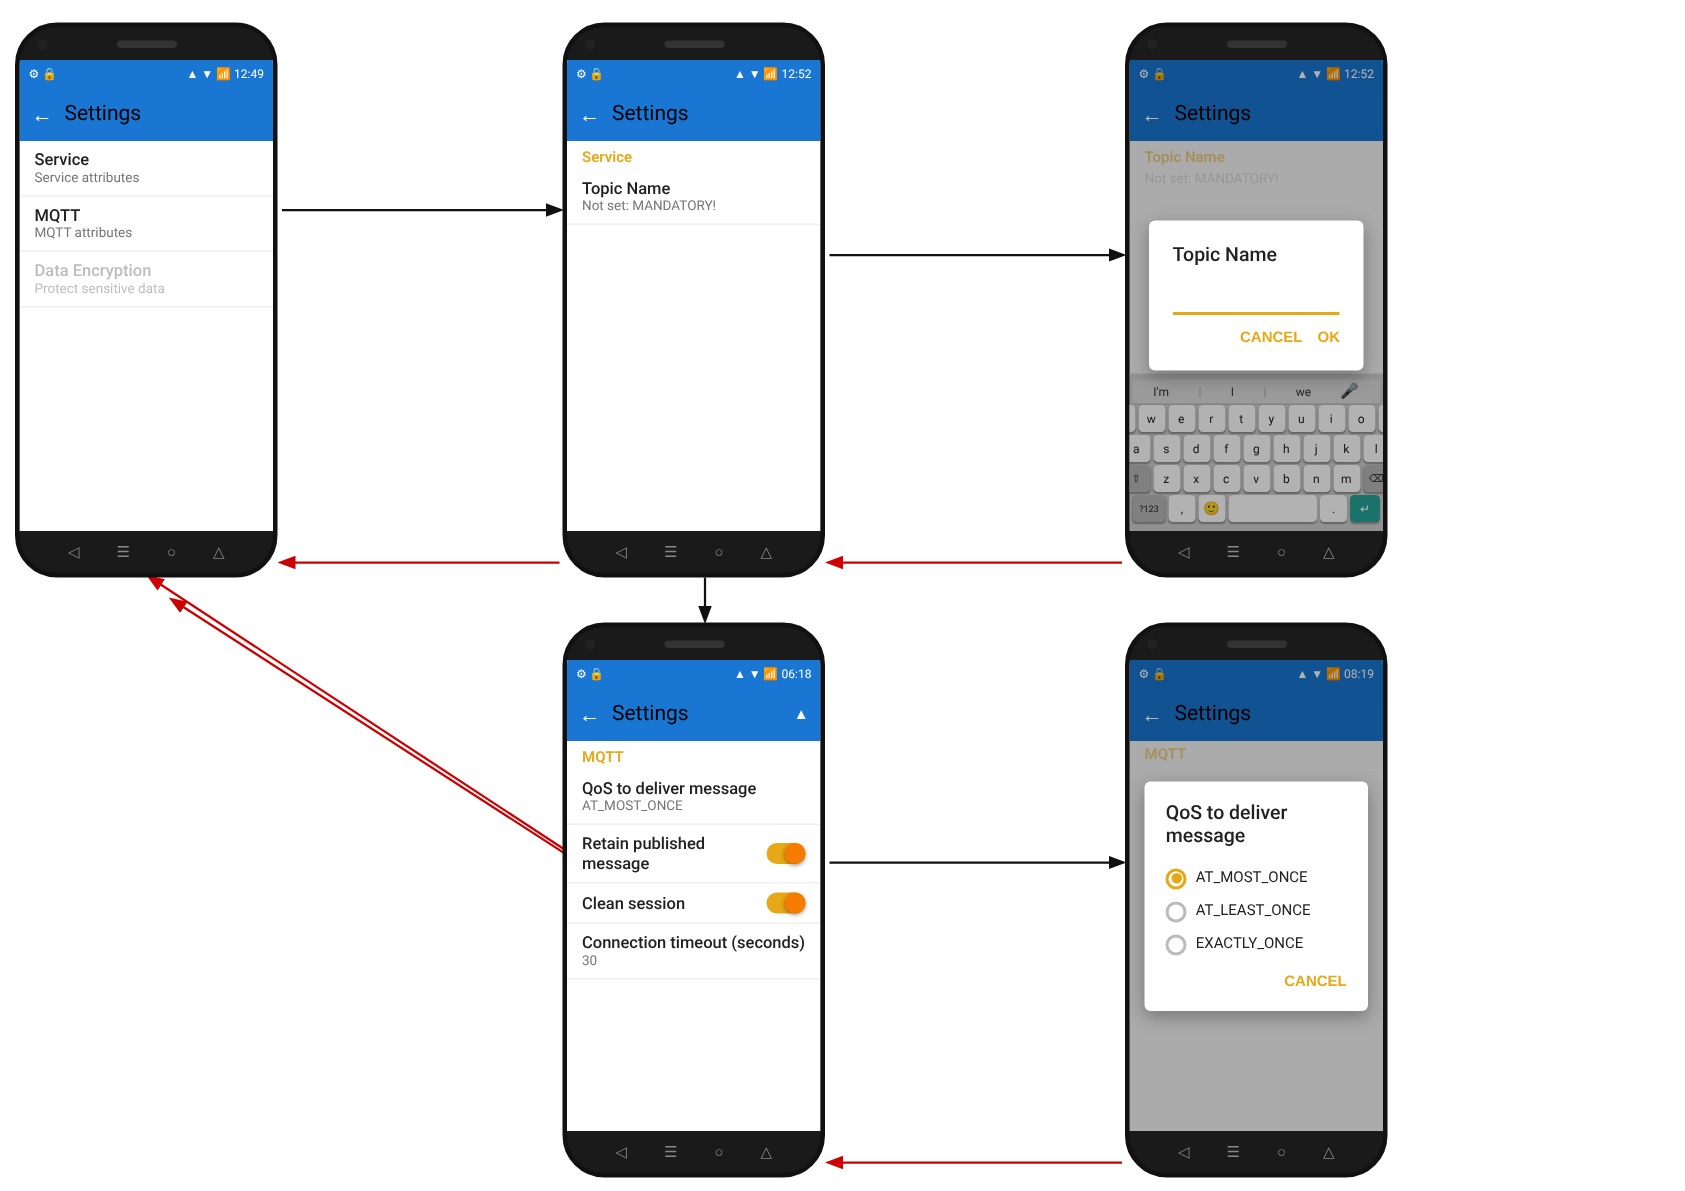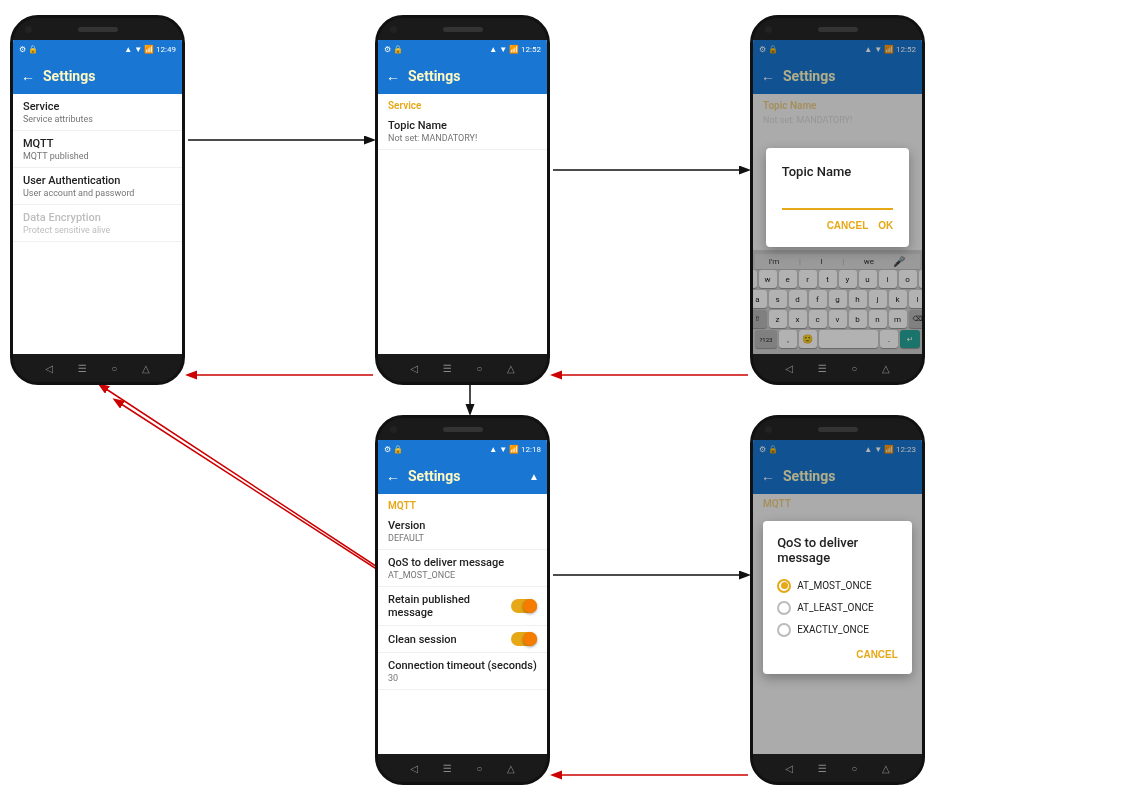--- a/index.html
+++ b/index.html
@@ -97,23 +97,23 @@
       background: #1976d2;
       height: 36px;
       display: flex;
       align-items: center;
       padding: 0 8px;
       gap: 8px;
       flex-shrink: 0;
     }
 
     .app-bar-title {
-      color: #fef9c3;
+      color: #000000;
       font-size: 14px;
-      font-weight: 700;
+      font-weight: 400;
     }
 
     .back-arrow {
       color: white;
       font-size: 14px;
     }
 
     
     .settings-list {
       flex: 1;
@@ -406,29 +406,25 @@
         <span class="back-arrow">←</span>
         <span class="app-bar-title">Settings</span>
       </div>
       <div class="settings-list">
         <div class="settings-item">
           <div class="settings-item-title">Service</div>
           <div class="settings-item-subtitle">Service attributes</div>
         </div>
         <div class="settings-item">
           <div class="settings-item-title">MQTT</div>
-          <div class="settings-item-subtitle">MQTT published</div>
-        </div>
-        <div class="settings-item">
-          <div class="settings-item-title">User Authentication</div>
-          <div class="settings-item-subtitle">User account and password</div>
+          <div class="settings-item-subtitle">MQTT attributes</div>
         </div>
         <div class="settings-item disabled">
           <div class="settings-item-title">Data Encryption</div>
-          <div class="settings-item-subtitle">Protect sensitive alive</div>
+          <div class="settings-item-subtitle">Protect sensitive data</div>
         </div>
       </div>
     </div>
     <div class="phone-bottom-bar">
       <span class="nav-icon">◁</span>
       <span class="nav-icon">☰</span>
       <span class="nav-icon">○</span>
       <span class="nav-icon">△</span>
     </div>
   </div>
@@ -564,34 +560,30 @@
   <div class="phone" style="top:415px; left:375px; width:175px; height:370px;">
     <div class="phone-top-bar">
       <div class="phone-camera"></div>
       <div class="phone-speaker"></div>
     </div>
     <div class="phone-screen">
       <div class="status-bar">
         <div>⚙ 🔒</div>
         <div>
           ▲ ▼ 📶
-          <span>12:18</span>
+          <span>06:18</span>
         </div>
       </div>
       <div class="app-bar">
         <span class="back-arrow">←</span>
         <span class="app-bar-title">Settings</span>
         <span style="margin-left:auto; color:white; font-size:10px;">▲</span>
       </div>
       <div class="settings-list">
         <div class="settings-section-header">MQTT</div>
-        <div class="settings-item">
-          <div class="settings-item-title">Version</div>
-          <div class="settings-item-subtitle">DEFAULT</div>
-        </div>
         <div class="settings-item">
           <div class="settings-item-title">QoS to deliver message</div>
           <div class="settings-item-subtitle">AT_MOST_ONCE</div>
         </div>
         <div class="settings-item">
           <div class="settings-item-row">
             <div class="settings-item-title">Retain published message</div>
             <div class="toggle">
               <div class="toggle-knob"></div>
             </div>
@@ -622,21 +614,21 @@
   <div class="phone" style="top:415px; left:750px; width:175px; height:370px;">
     <div class="phone-top-bar">
       <div class="phone-camera"></div>
       <div class="phone-speaker"></div>
     </div>
     <div class="phone-screen" style="position:relative;">
       <div class="status-bar">
         <div>⚙ 🔒</div>
         <div>
           ▲ ▼ 📶
-          <span>12:23</span>
+          <span>08:19</span>
         </div>
       </div>
       <div class="app-bar">
         <span class="back-arrow">←</span>
         <span class="app-bar-title">Settings</span>
       </div>
 
       <div style="padding:4px 10px; background:#f5f5f5; opacity:0.5;">
         <div style="font-size:10px; color:#e6a817; font-weight:600; padding-bottom:2px;">MQTT</div>
       </div>

